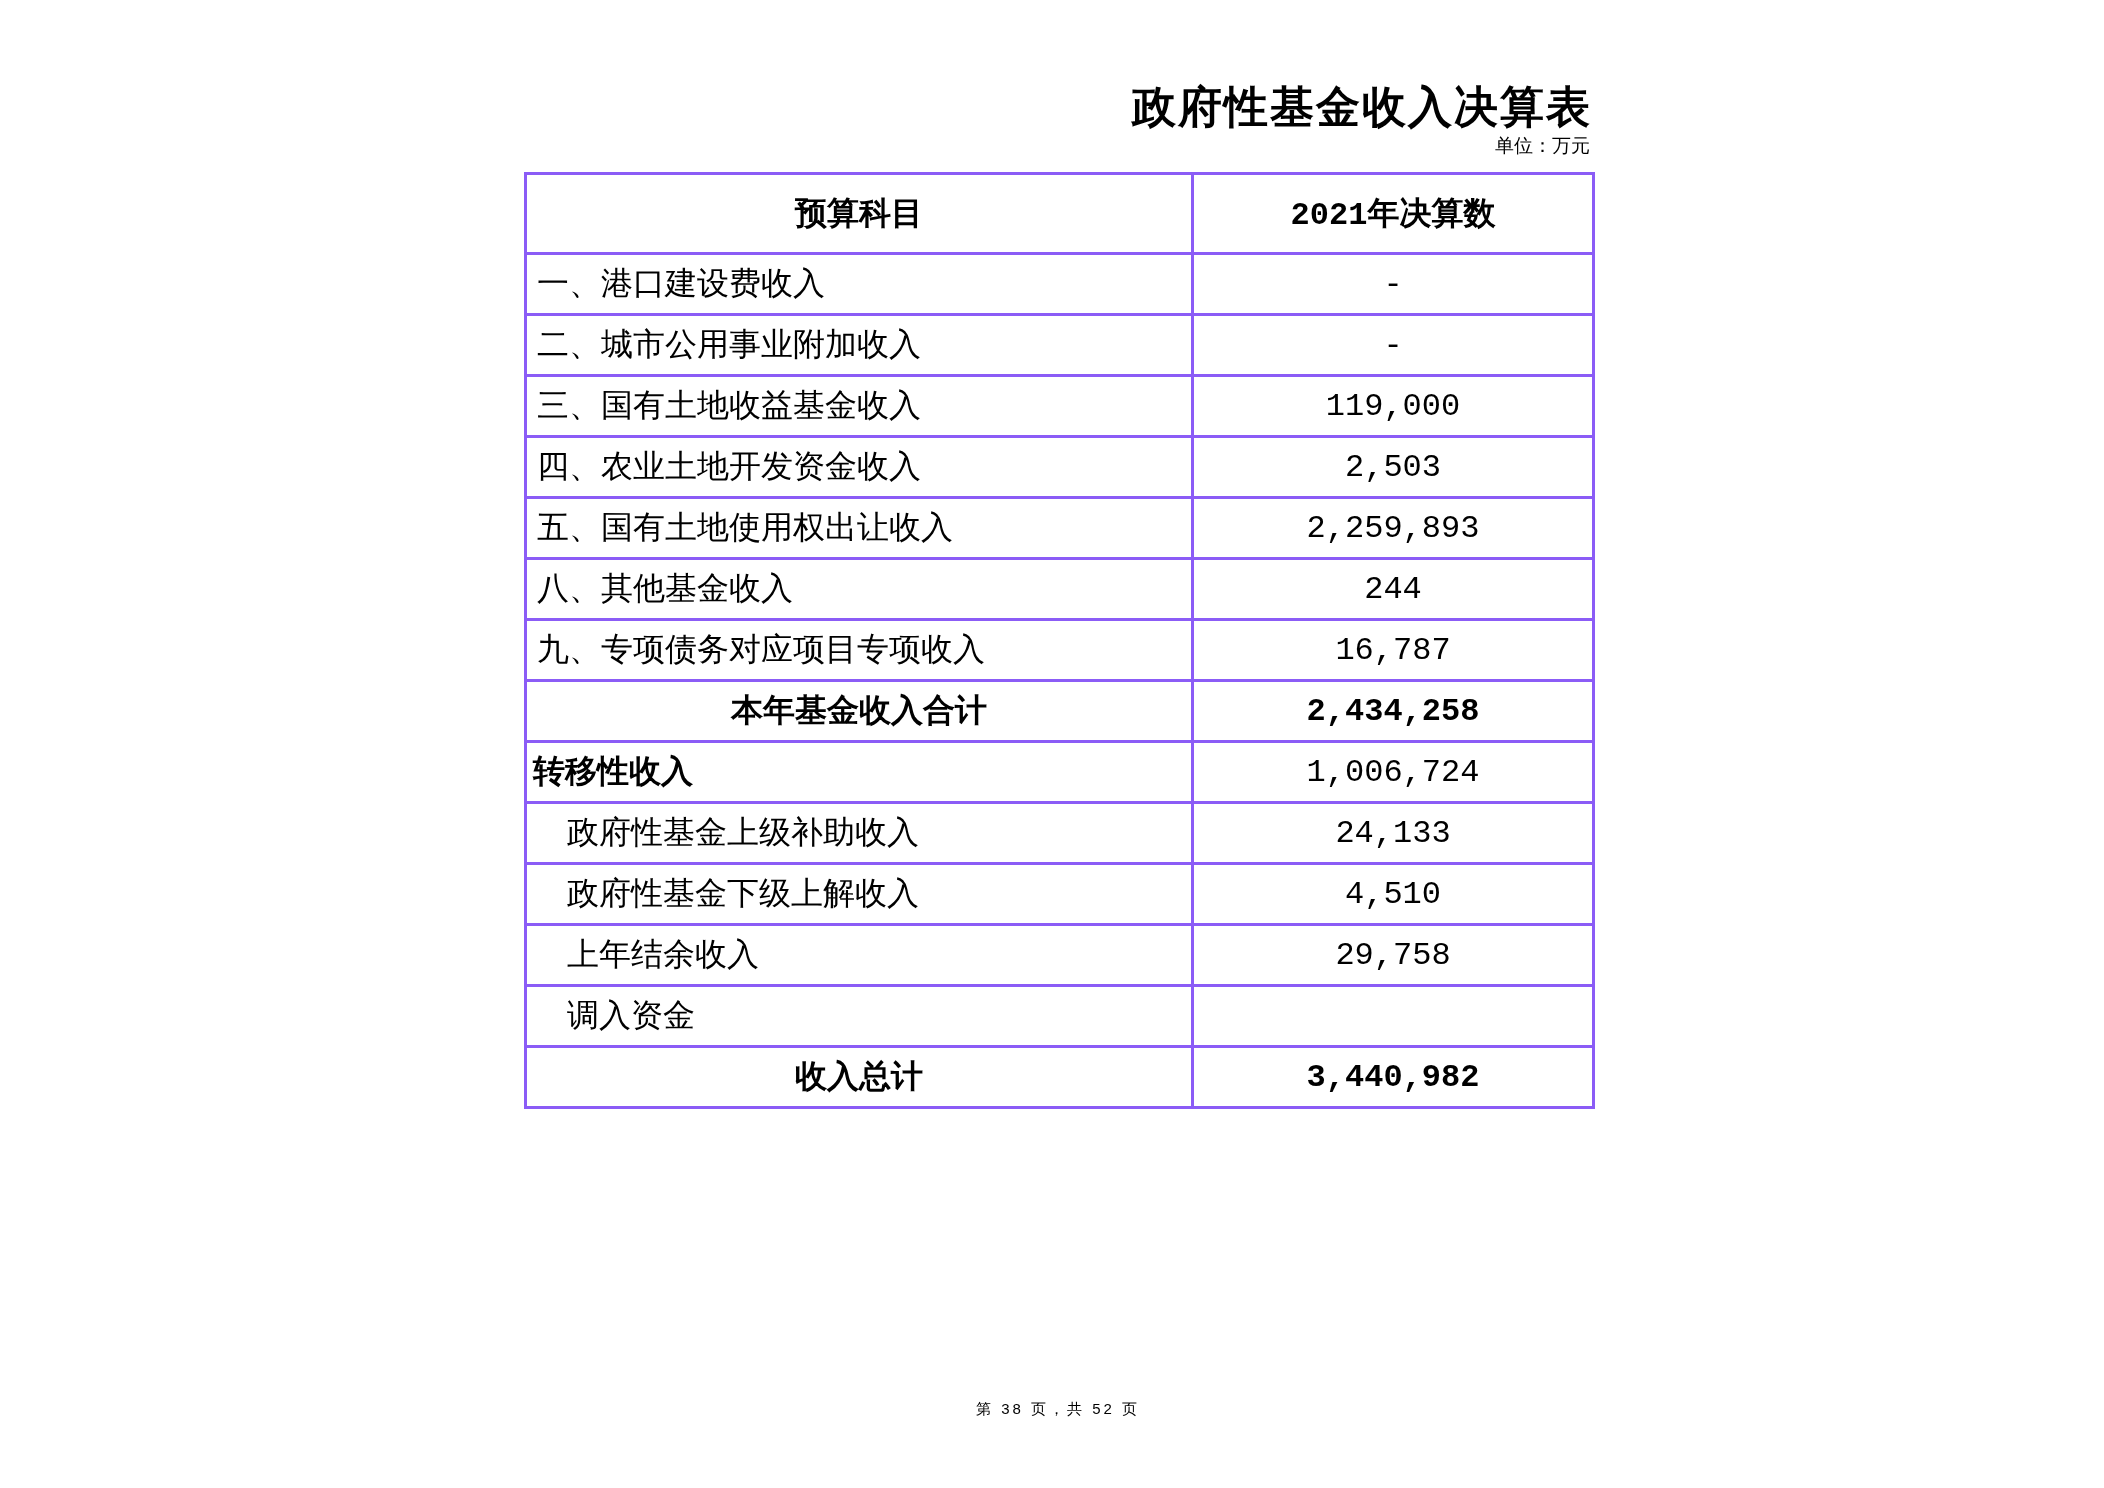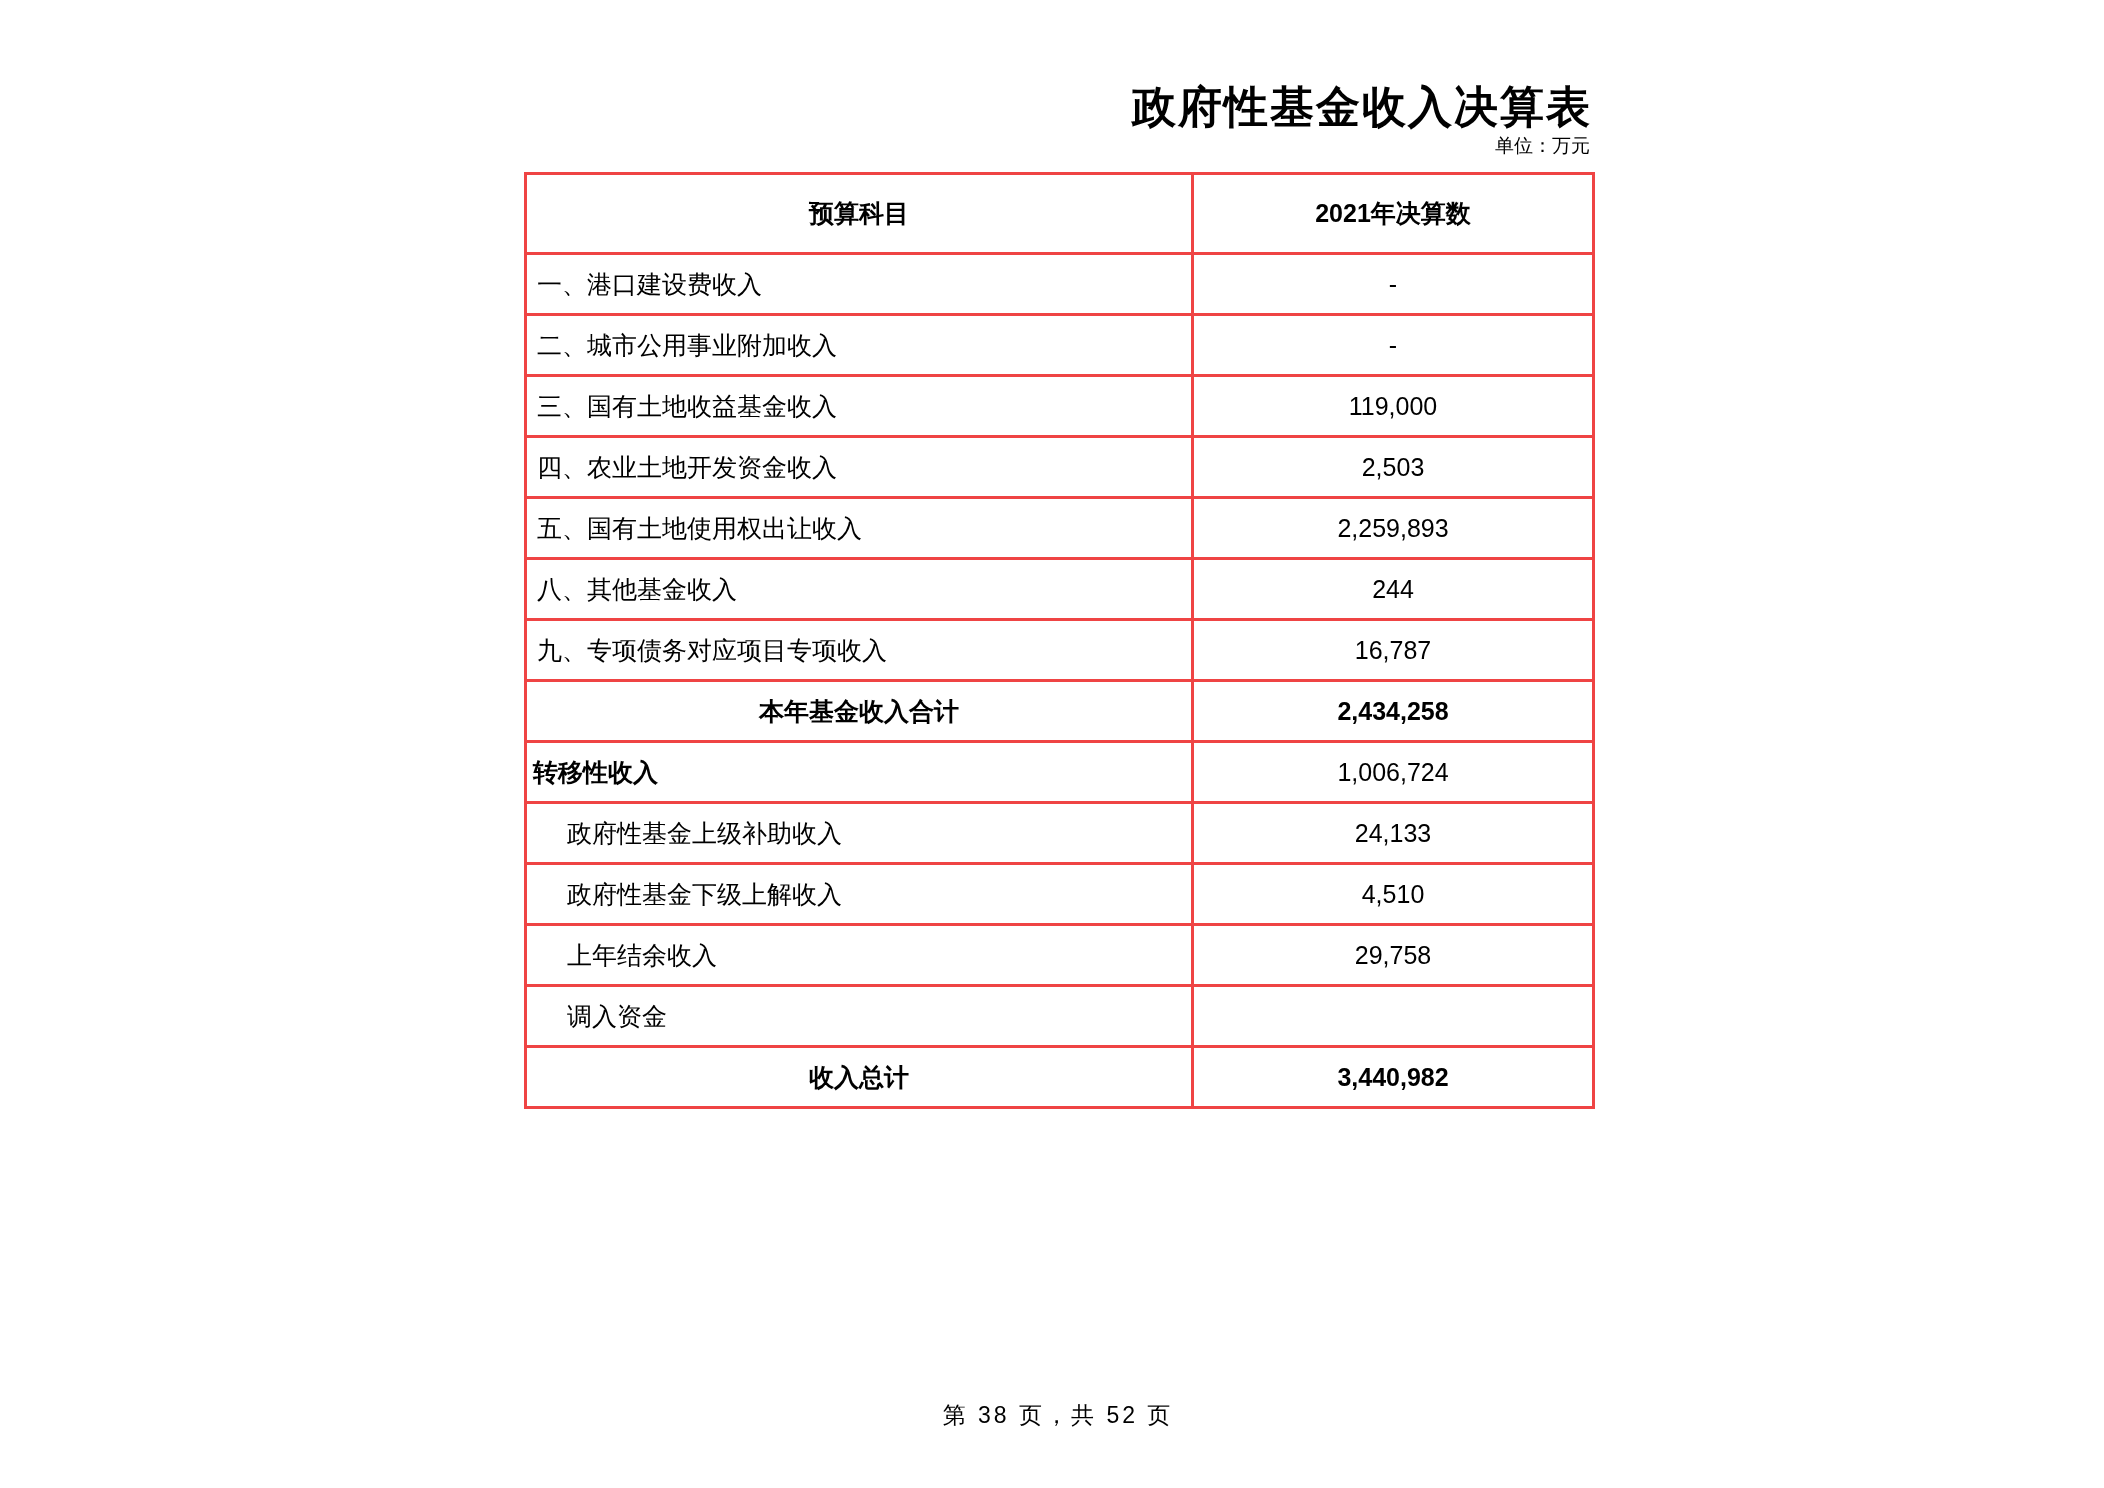--- a/index.html
+++ b/index.html
@@ -40,23 +40,24 @@
   table.budget-table {
     position: absolute;
     top: 172px;
     left: 0;
     width: 1068px;
     border-collapse: collapse;
     table-layout: fixed;
   }
   table.budget-table th,
   table.budget-table td {
-    border: 3px solid #ef4444;
-    font-size: 25px;
+    border: 3px solid #8b5cf6;
+    font-size: 32px;
     vertical-align: middle;
+    font-family: Liberation Mono, monospace;
   }
   col.col-subject { width: 667px; }
   col.col-amount  { width: 401px; }
   thead tr { height: 80px; }
   tbody tr { height: 61px; }
   th {
     font-weight: bold;
     text-align: center;
   }
   td.label-cell {
@@ -75,21 +76,21 @@
     padding-left: 0;
   }
   tr.row-subtotal td.value-cell,
   tr.row-total td.value-cell { font-weight: bold; }
   .page-footer {
     position: absolute;
     top: 1400px;
     left: 0;
     width: 100%;
     text-align: center;
-    font-size: 23px;
+    font-size: 15px;
     letter-spacing: 3px;
   }
 </style>
 </head>
 <body>
 
 <div class="doc">
 
   <div class="page-title">政府性基金收入决算表</div>
 

